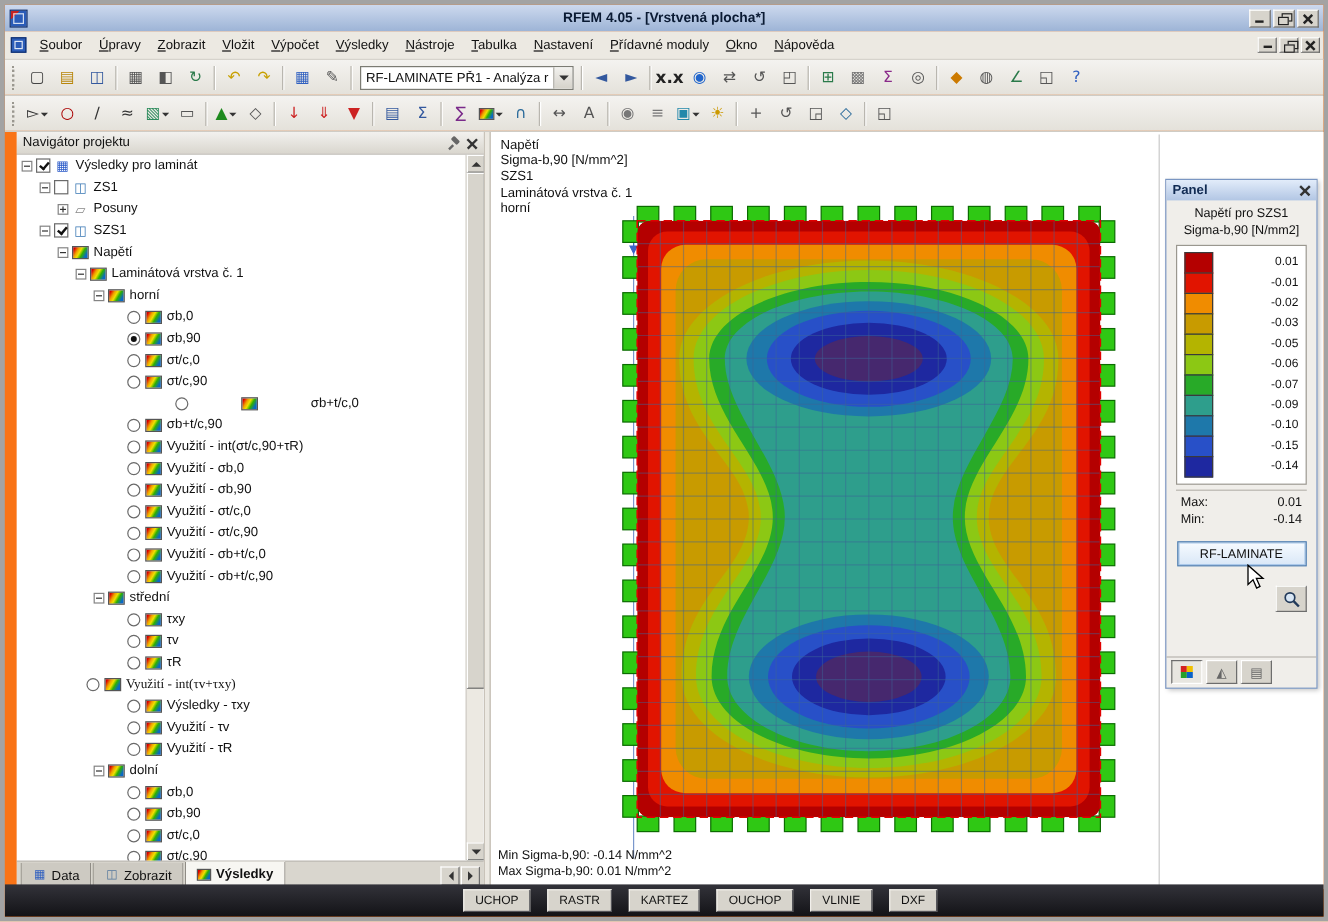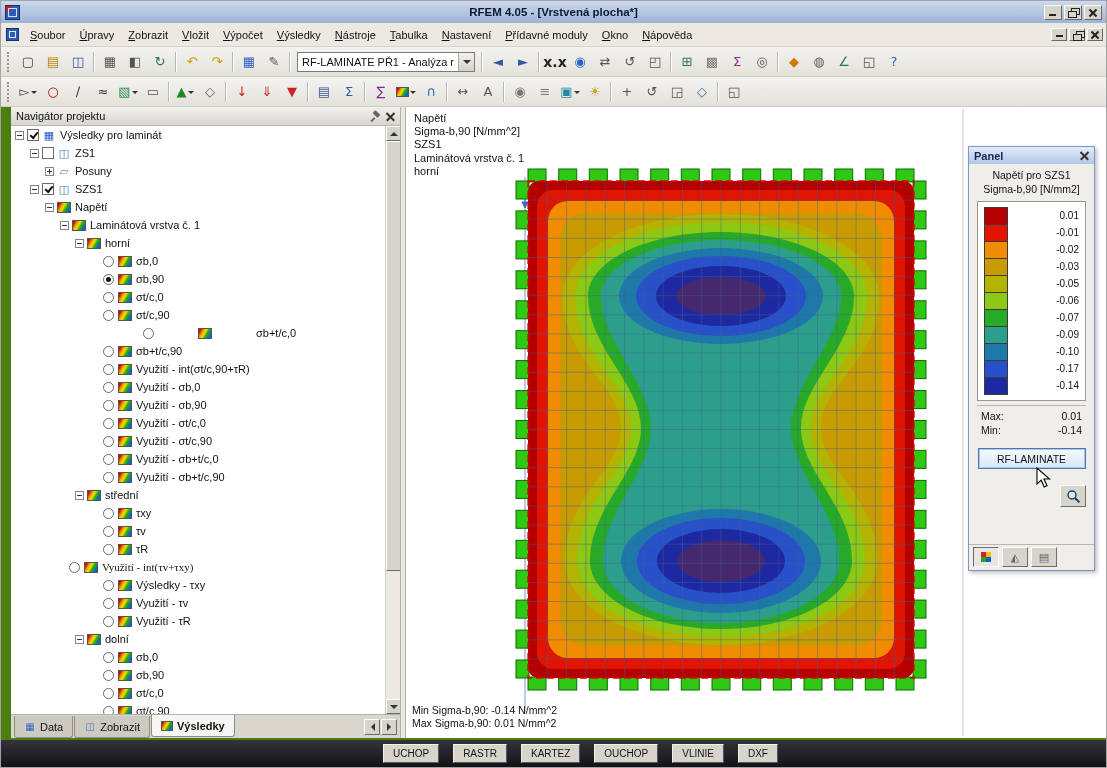--- a/index.html
+++ b/index.html
@@ -1,18 +1,18 @@
 <!DOCTYPE html>
 <html><head>
 <meta charset="utf-8">
 <style>
   * { margin:0; padding:0; box-sizing:border-box; }
   html,body { width:1107px; height:768px; overflow:hidden; }
-  #win { position:relative; width:1107px; height:768px; background:#4d7c0f; overflow:hidden;
-         border:1px solid #a3a3a3; font-family:"Liberation Sans","DejaVu Sans",sans-serif; font-size:11px; color:#111; }
+  #win { position:relative; width:1107px; height:768px; background:#f97316; overflow:hidden;
+         border:4px solid #a3a3a3; font-family:"Liberation Sans","DejaVu Sans",sans-serif; font-size:11px; color:#111; }
 
   
   #titlebar { height:22px; display:flex; align-items:center; padding:0 4px;
               background:linear-gradient(180deg,#cdd9ee,#9db4d6); position:relative; }
   #title-text { position:absolute; left:0; right:0; text-align:center; font-weight:bold; font-size:11.5px; color:#0a1a33; }
   .app-icon { width:15px; height:15px; background:linear-gradient(135deg,#c42222 0 30%,#2b5cb8 30%);
               border:1px solid #12306e; position:relative; z-index:1; }
   .app-icon::after { content:""; position:absolute; inset:2px; border:1px solid rgba(255,255,255,.8); }
   .win-controls { margin-left:auto; display:flex; gap:2px; z-index:1; }
   .wbtn { width:18px; height:15px; background:#d7d4cc; border:1px solid; border-color:#fff #6a6a6a #6a6a6a #fff;
@@ -834,21 +834,21 @@
             <div class="legend-row">
               <div class="legend-swatch" style="background: rgb(46, 158, 140);"></div>
               <div class="legend-value">-0.09</div>
             </div>
             <div class="legend-row">
               <div class="legend-swatch" style="background: rgb(30, 120, 170);"></div>
               <div class="legend-value">-0.10</div>
             </div>
             <div class="legend-row">
               <div class="legend-swatch" style="background: rgb(40, 80, 200);"></div>
-              <div class="legend-value">-0.17</div>
+              <div class="legend-value">-0.15</div>
             </div>
             <div class="legend-row">
               <div class="legend-swatch" style="background: rgb(30, 40, 160);"></div>
               <div class="legend-value">-0.14</div>
             </div>
           </div>
         <div class="p-maxmin">
           <div class="mm-row">
               <span>Max:</span>
               <span>0.01</span>

